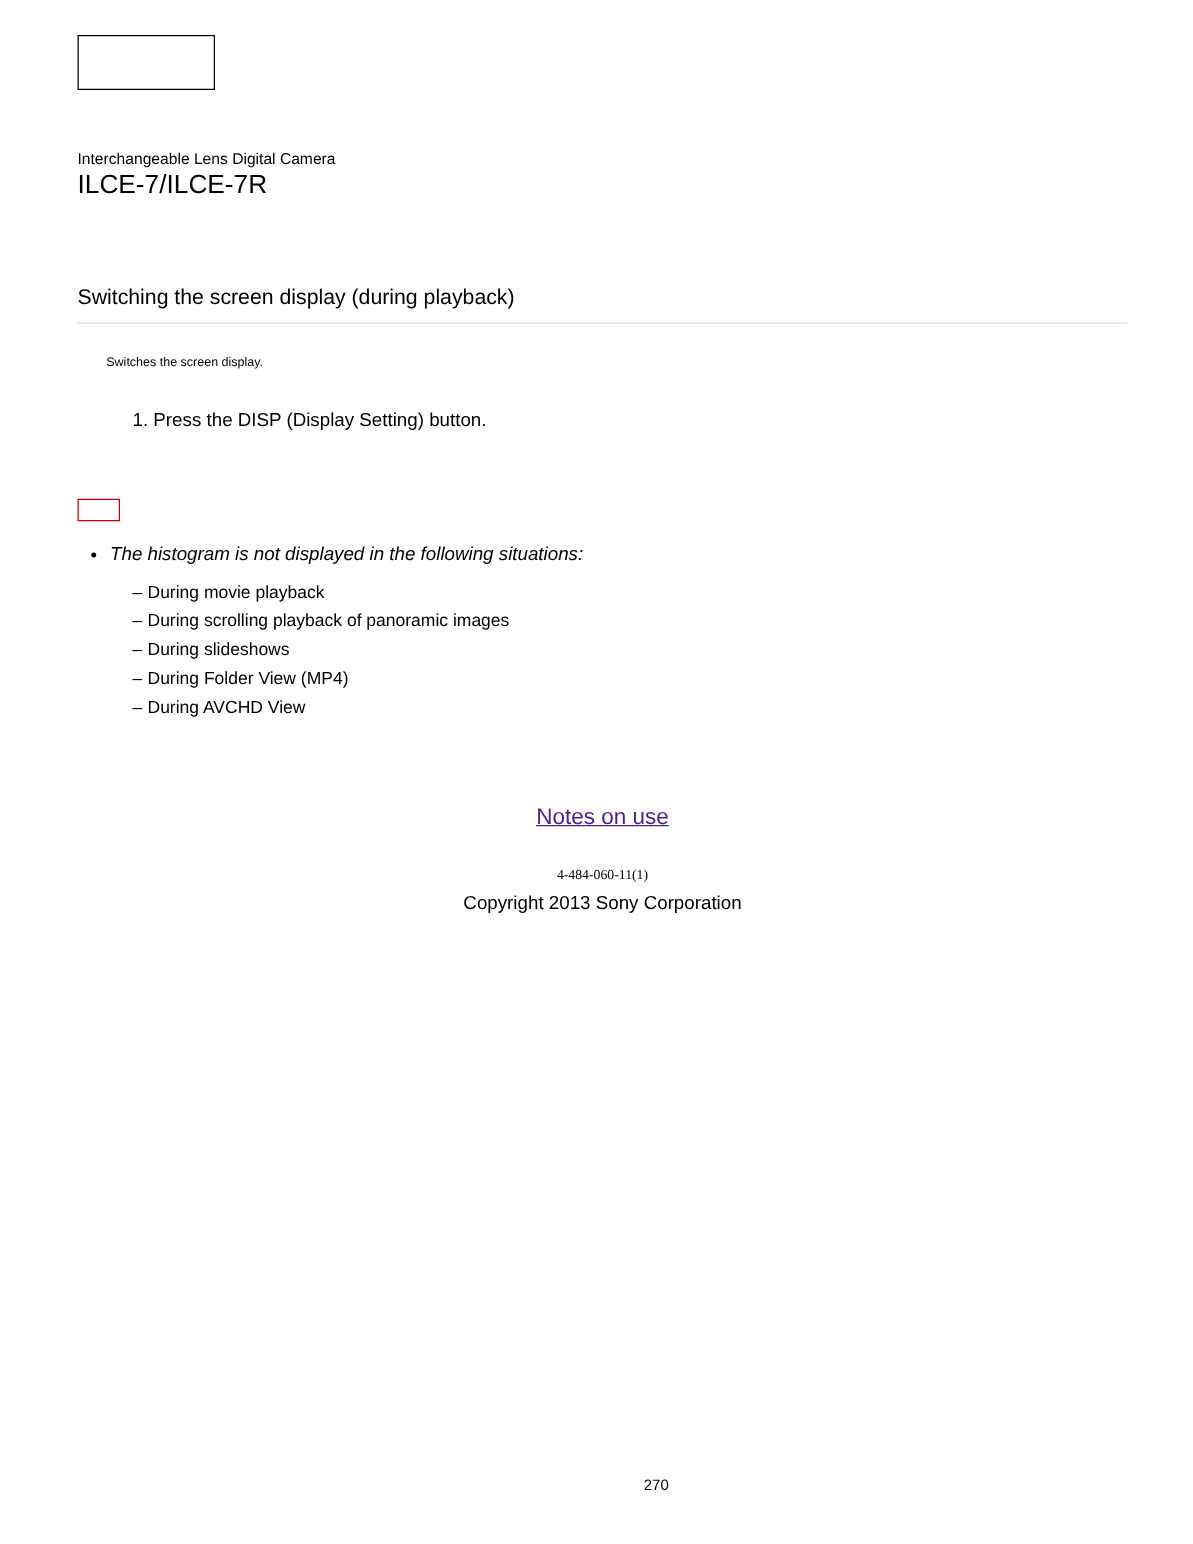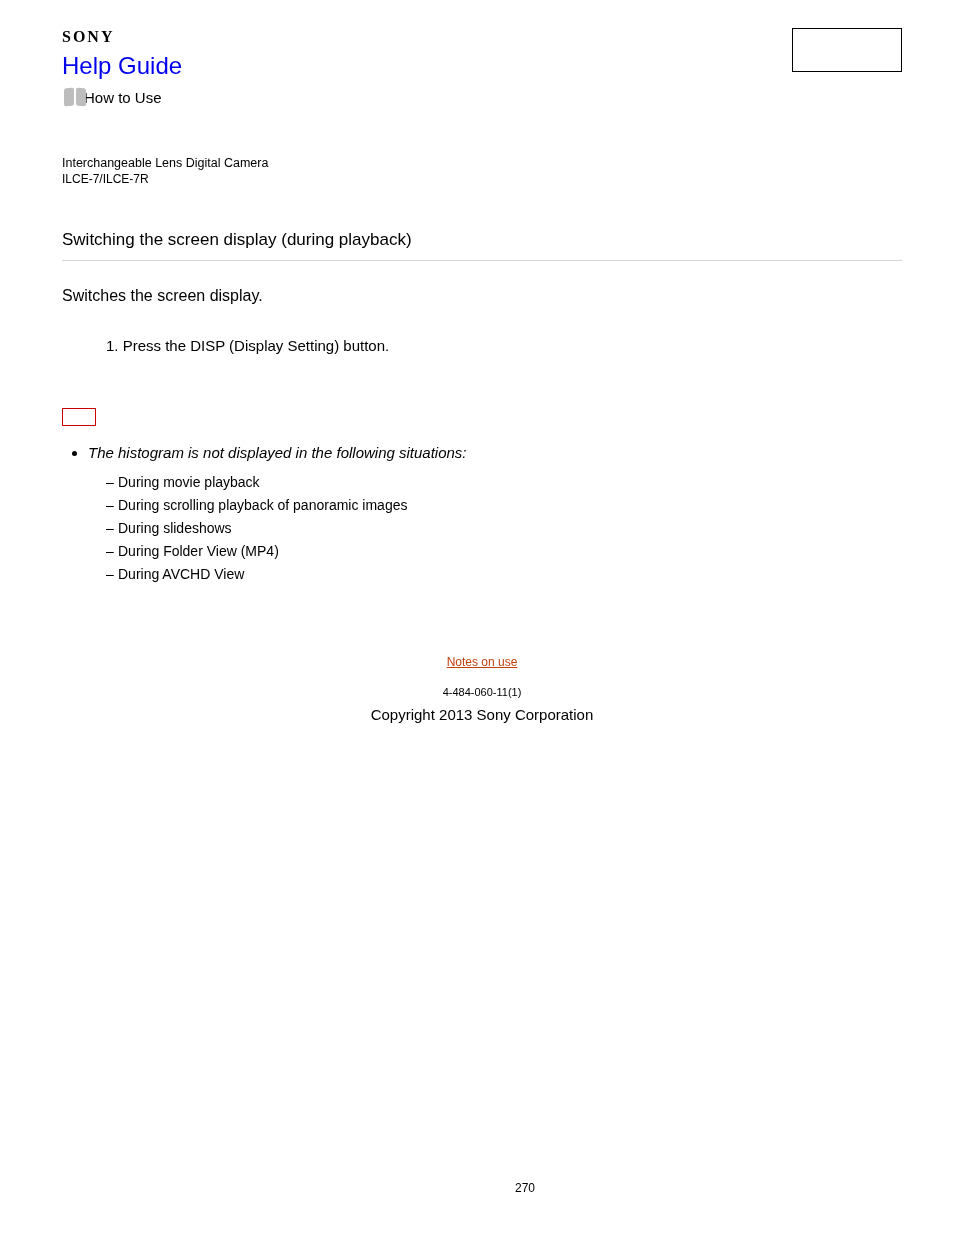--- a/index.html
+++ b/index.html
@@ -64,32 +64,33 @@
     .top-box {
       border: 1px solid #000;
       width: 110px;
       height: 44px;
     }
     .camera-type {
       font-size: 12.5px;
       margin-top: 48px;
     }
     .model {
-      font-size: 12px;
+      font-size: 21px;
       margin-top: 2px;
     }
     .page-title {
       font-size: 17px;
-      margin-top: 44px;
+      margin-top: 68px;
       padding-bottom: 10px;
       border-bottom: 1px solid #d7d7d7;
     }
     .intro {
       margin-top: 26px;
-      font-size: 16px;
+      font-size: 10px;
+      margin-left: 23px;
     }
     .ol {
       margin-top: 32px;
       padding-left: 44px;
     }
     .ol-item {
       font-size: 15px;
       margin-bottom: 10px;
     }
     .ul-solid {
@@ -132,54 +133,47 @@
       content: "–";
       position: absolute;
       left: 0;
       top: 0;
     }
     .footer-area {
       text-align: center;
       margin-top: 66px;
     }
     .notes-link {
-      color: #c2410c;
-      font-size: 12px;
+      color: #4c1d95;
+      font-size: 18px;
     }
     .pub-code {
       font-size: 11px;
-      margin-top: 17px;
+      margin-top: 30px;
+      font-family: Liberation Serif, serif;
     }
     .copyright {
       font-size: 15px;
       margin-top: 8px;
     }
     .page-number {
       position: absolute;
       bottom: 40px;
       left: 0;
       width: 100%;
       text-align: center;
       font-size: 12px;
       margin-left: 48px;
     }
   </style>
 </head>
 <body>
 
 <div class="page">
   <div class="top-row">
-    <div class="header-left">
-      <div class="sony-logo">SONY</div>
-      <div class="help-guide">Help Guide</div>
-      <div class="how-to-use-row">
-        <span class="book-icon"></span>
-        <span class="how-to-use">How to Use</span>
-      </div>
-    </div>
     <div class="top-box"></div>
   </div>
 
   <div class="camera-type">Interchangeable Lens Digital Camera</div>
   <div class="model">ILCE-7/ILCE-7R</div>
 
   <div class="page-title">Switching the screen display (during playback)</div>
 
   <div class="intro">Switches the screen display.</div>
 

